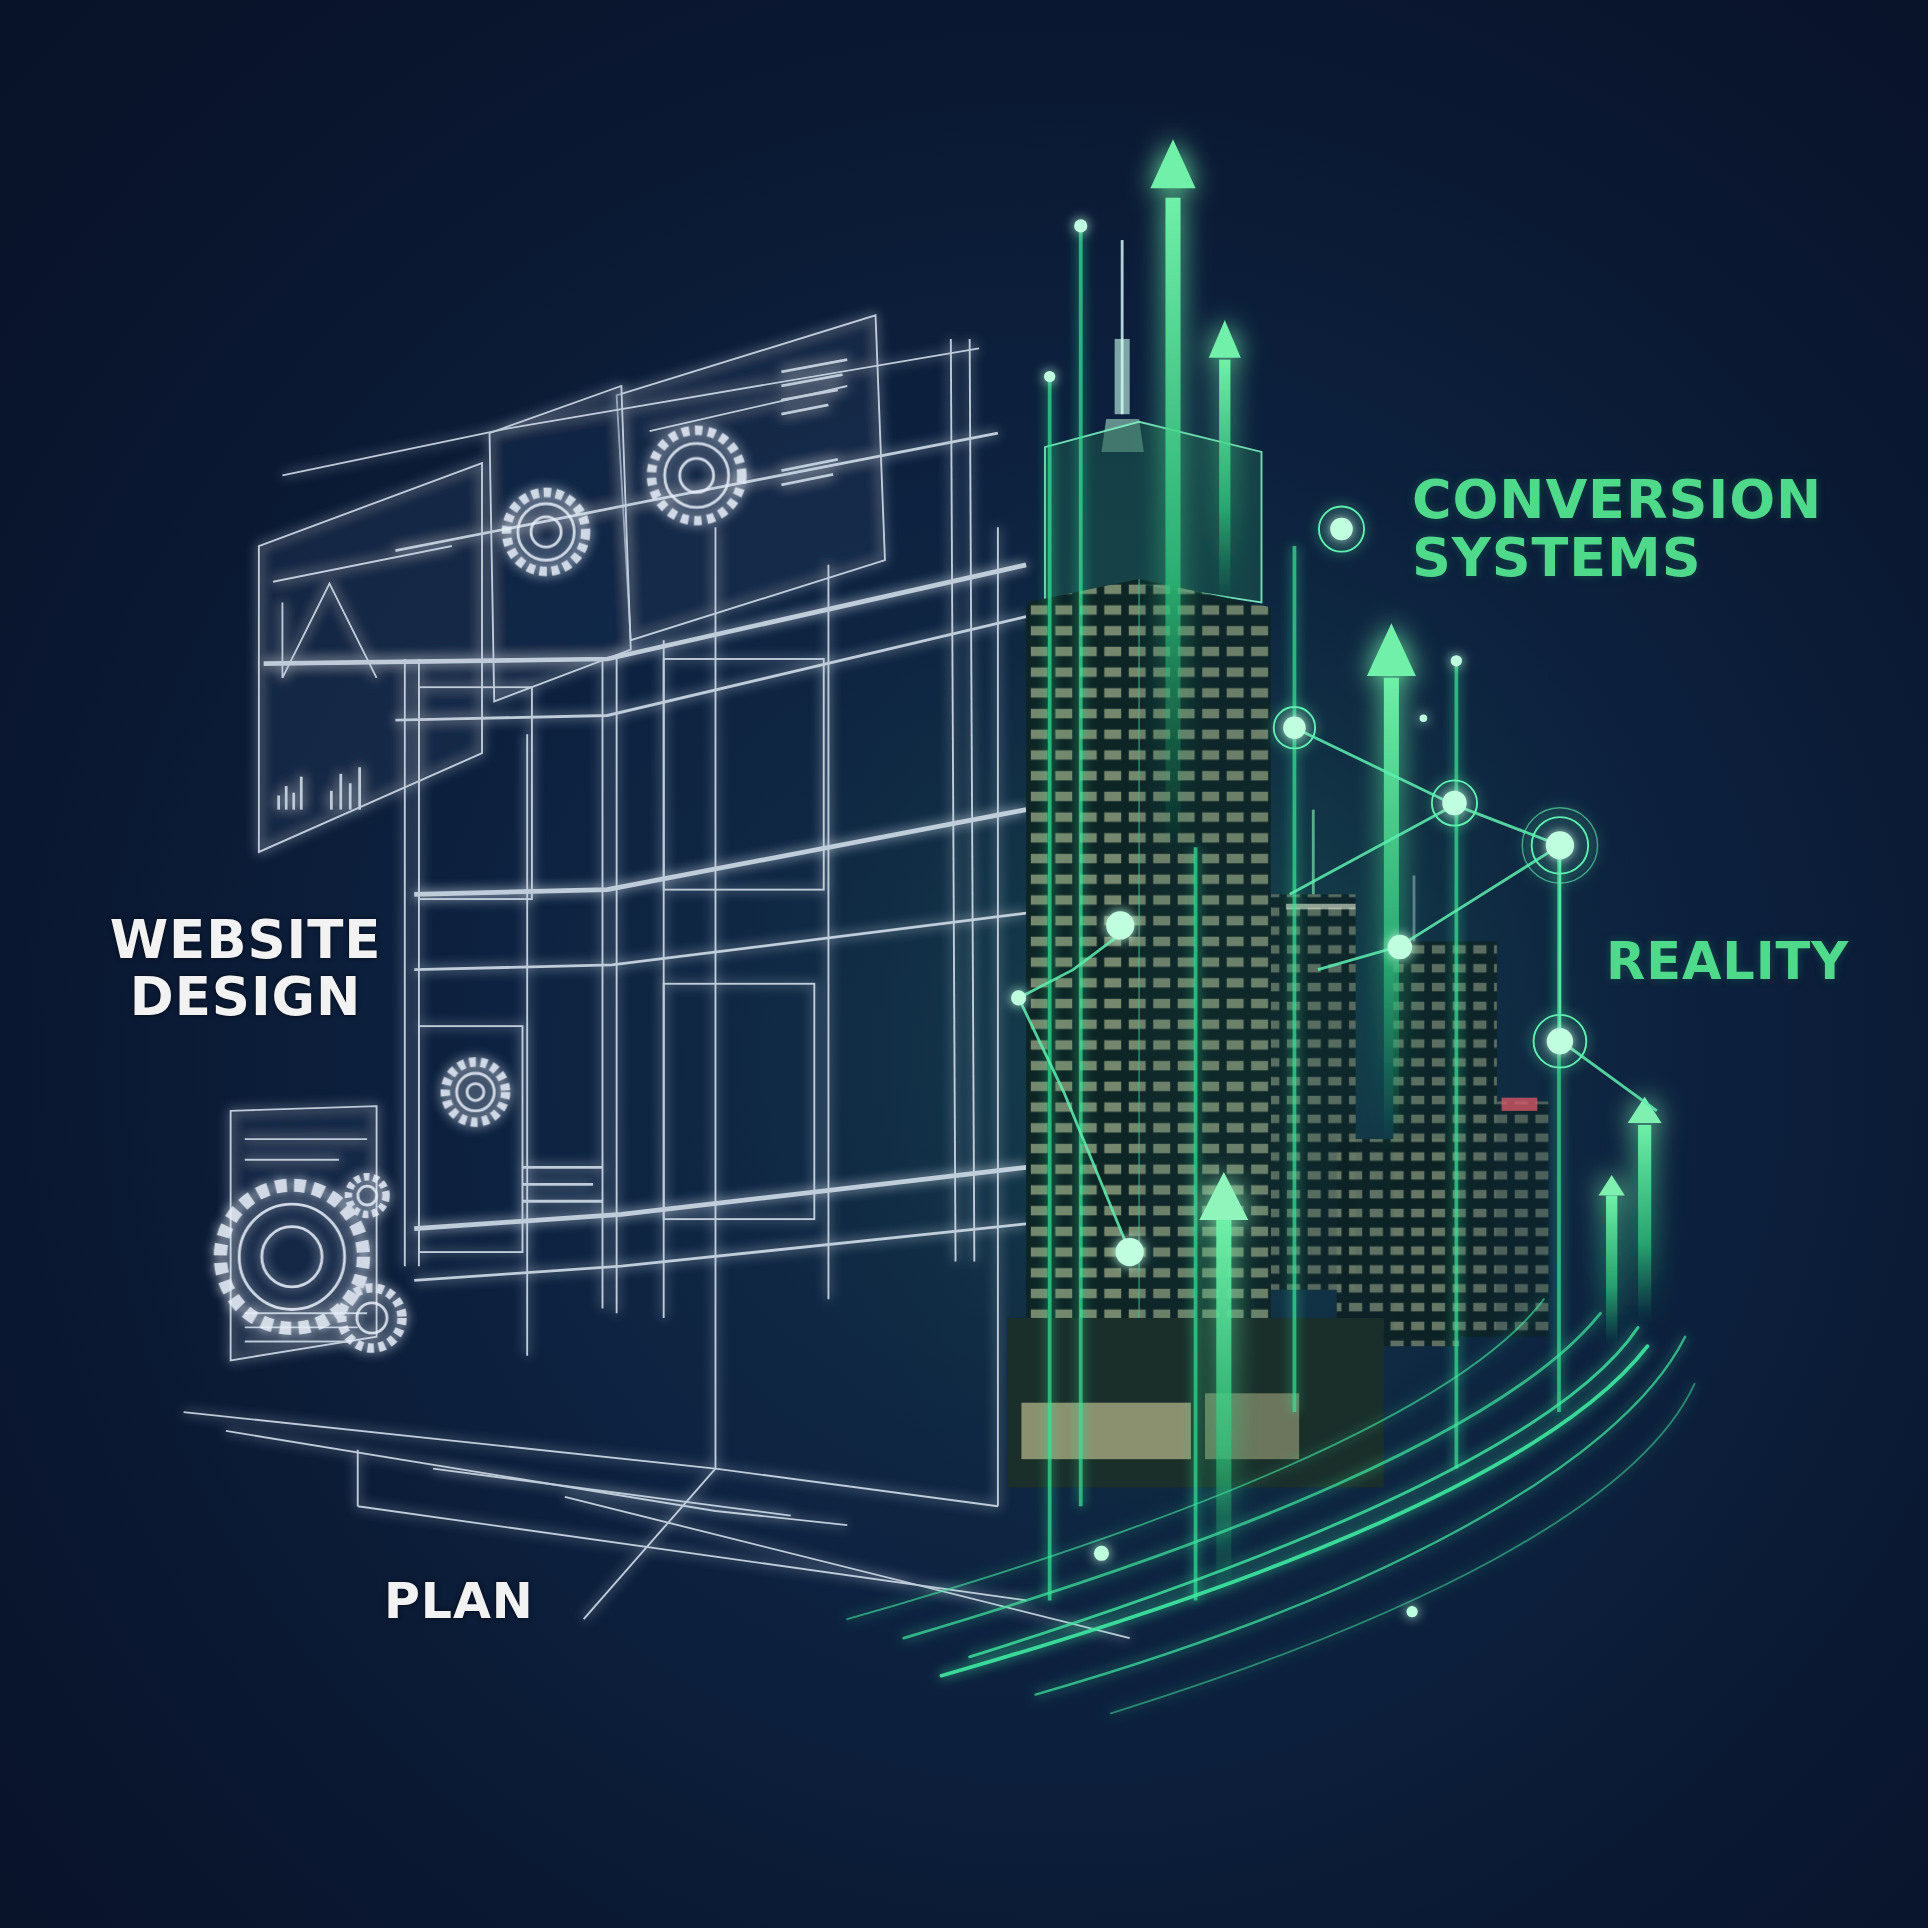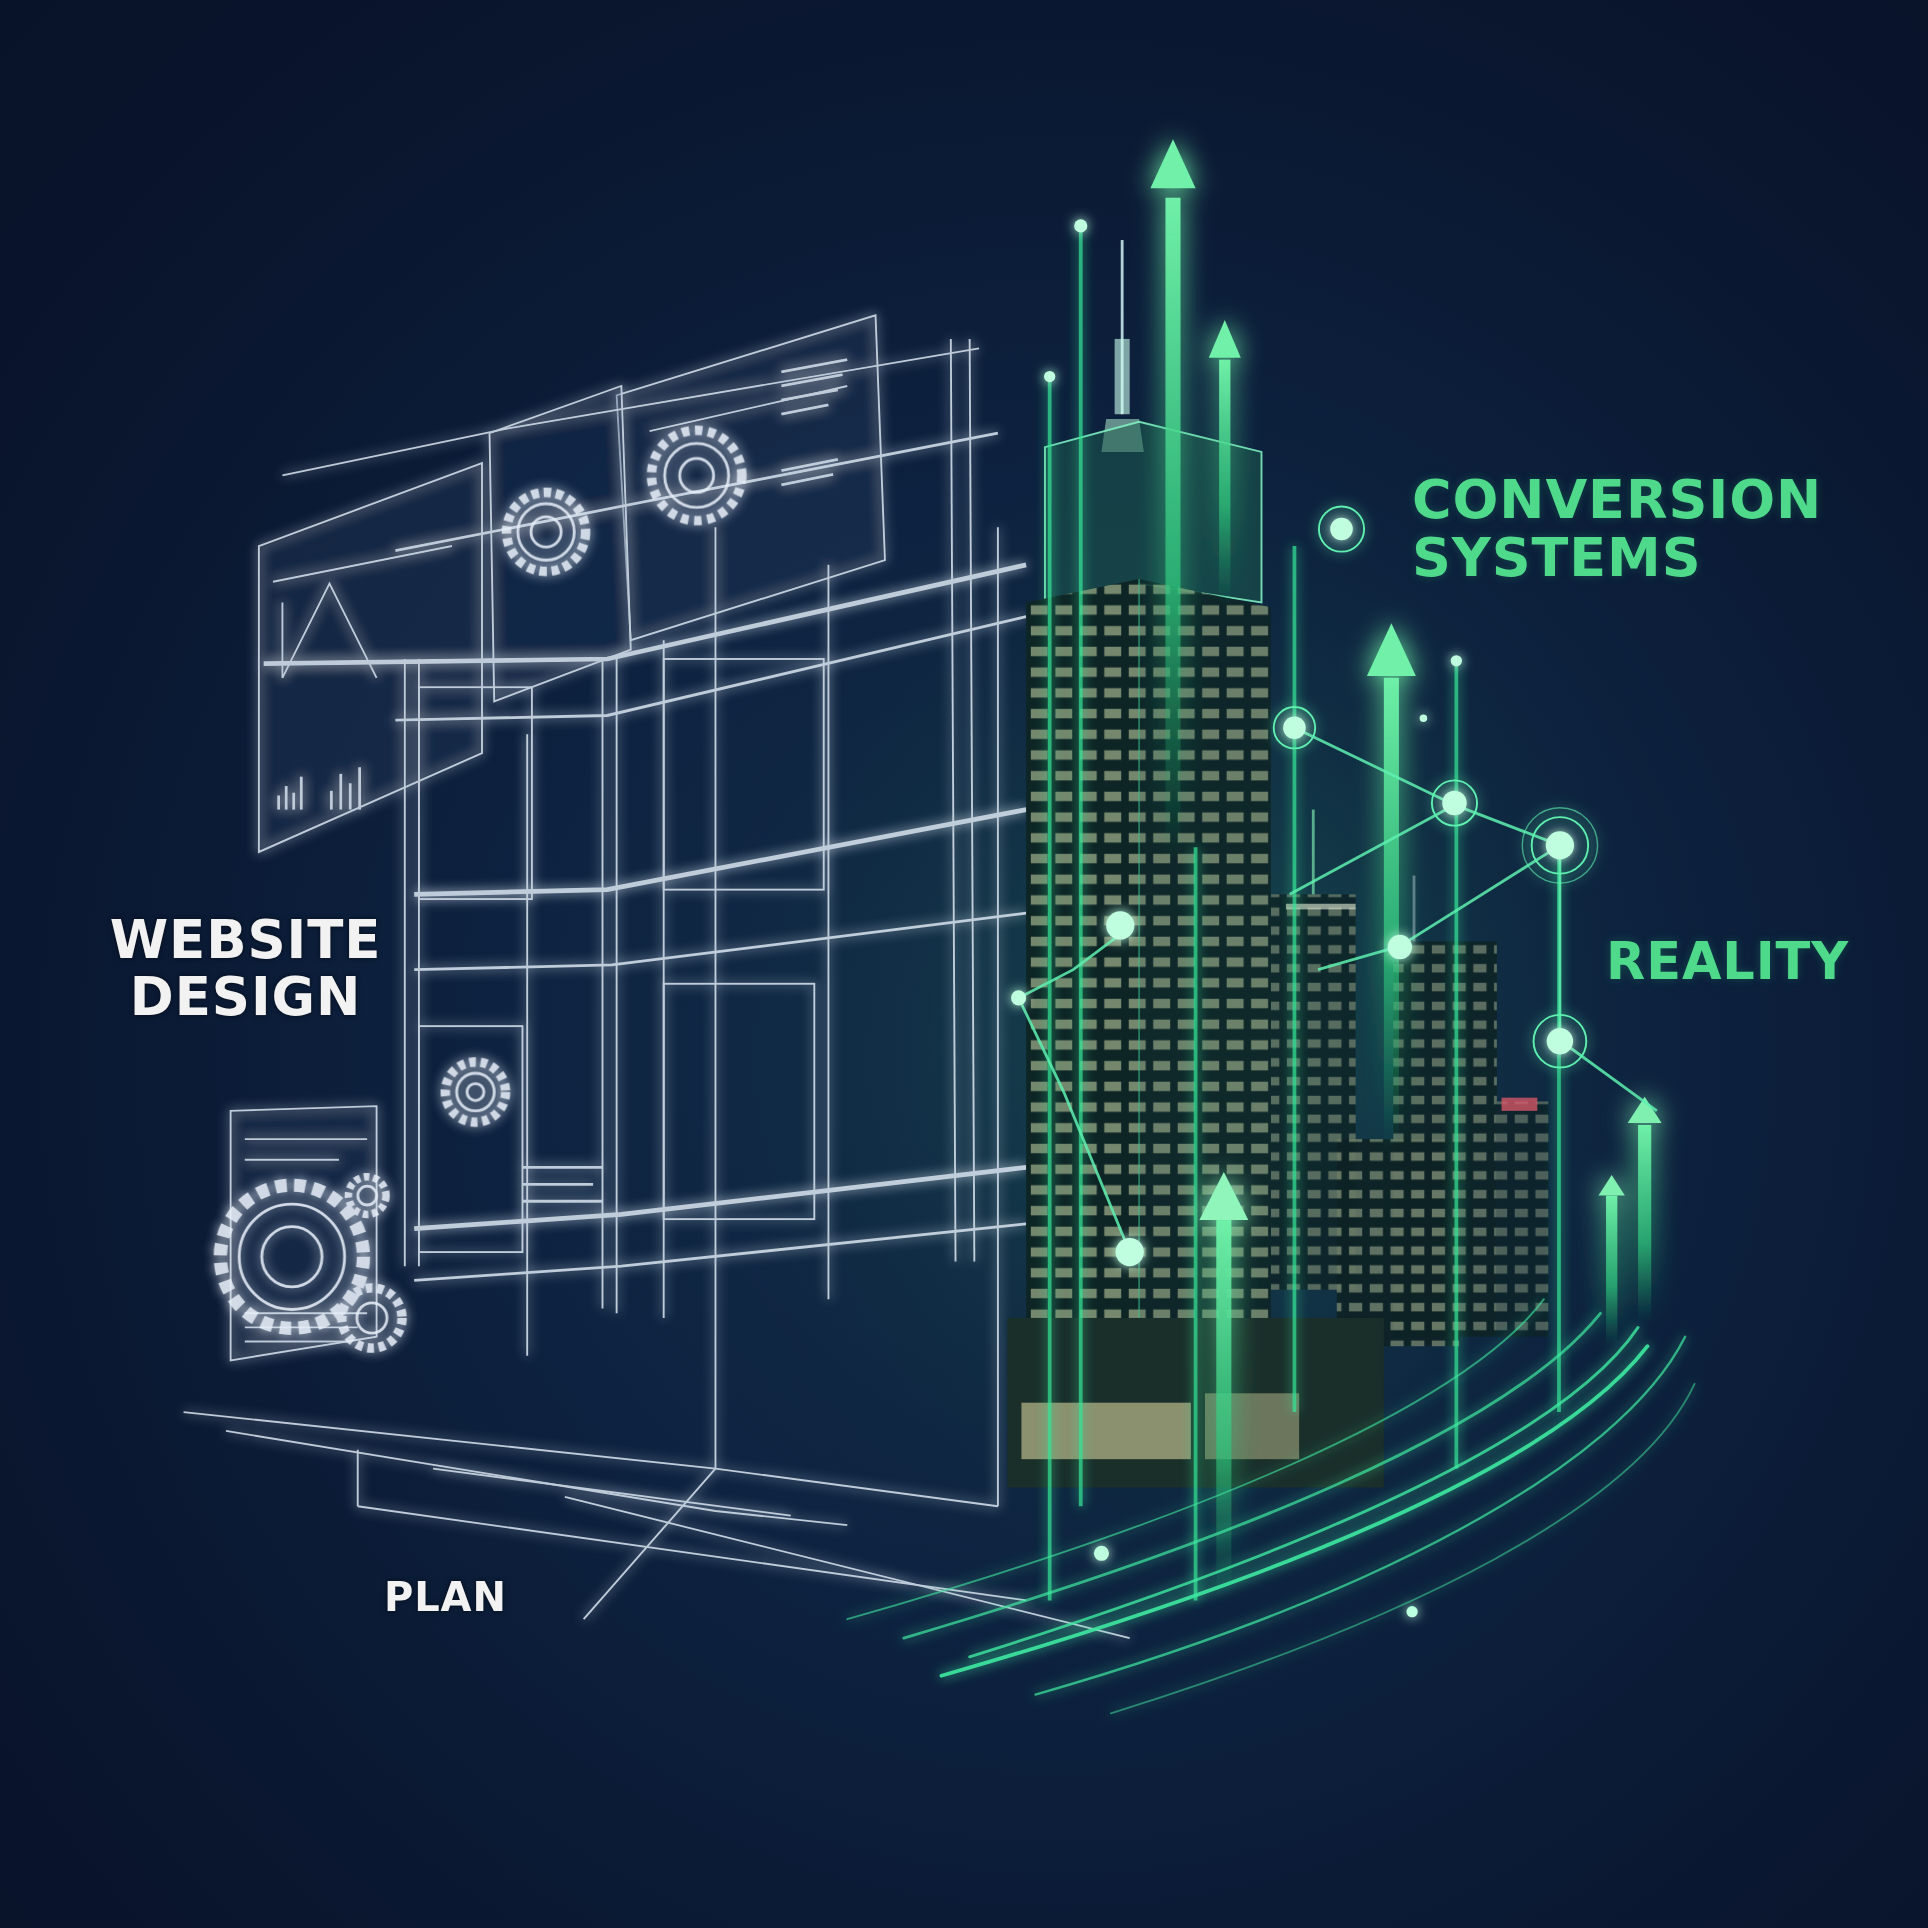--- a/index.html
+++ b/index.html
@@ -6,21 +6,21 @@
     body { width: 1928px; height: 1928px; overflow: hidden; position: relative;
            font-family: "DejaVu Sans", "Liberation Sans", sans-serif; }
     .stage { position: absolute; inset: 0; width: 1928px; height: 1928px;
              background: radial-gradient(ellipse at 55% 55%, #13304a 0%, #0d2240 38%, #0a1730 70%, #081228 100%); }
     svg.art { position: absolute; left: 0; top: 0; width: 1928px; height: 1928px; }
     .label { position: absolute; font-weight: bold; letter-spacing: 0.9px; line-height: 1.08;
              text-transform: uppercase; white-space: pre-line; }
     .label.white { color: #f2f2f2; text-shadow: 0 0 5.6px rgba(0,0,0,0.6); }
     .label.green { color: #4fd98a; text-shadow: 0 0 9.4px rgba(40,200,120,0.25); }
     #lbl-website { left: 81px; top: 911px; font-size: 53px; text-align: center; width: 273px; margin-left: 28px; }
-    #lbl-plan { left: 384px; top: 1576px; font-size: 40px; }
+    #lbl-plan { left: 384px; top: 1576px; font-size: 49px; }
     #lbl-conversion { left: 1412px; top: 471px; font-size: 54px; }
     #lbl-reality { left: 1606px; top: 934px; font-size: 51px; }
   </style>
 </head>
 <body>
 
 <div class="stage">
 
   <svg class="art" viewBox="0 0 2048 2048" xmlns="http://www.w3.org/2000/svg">
     <defs>

